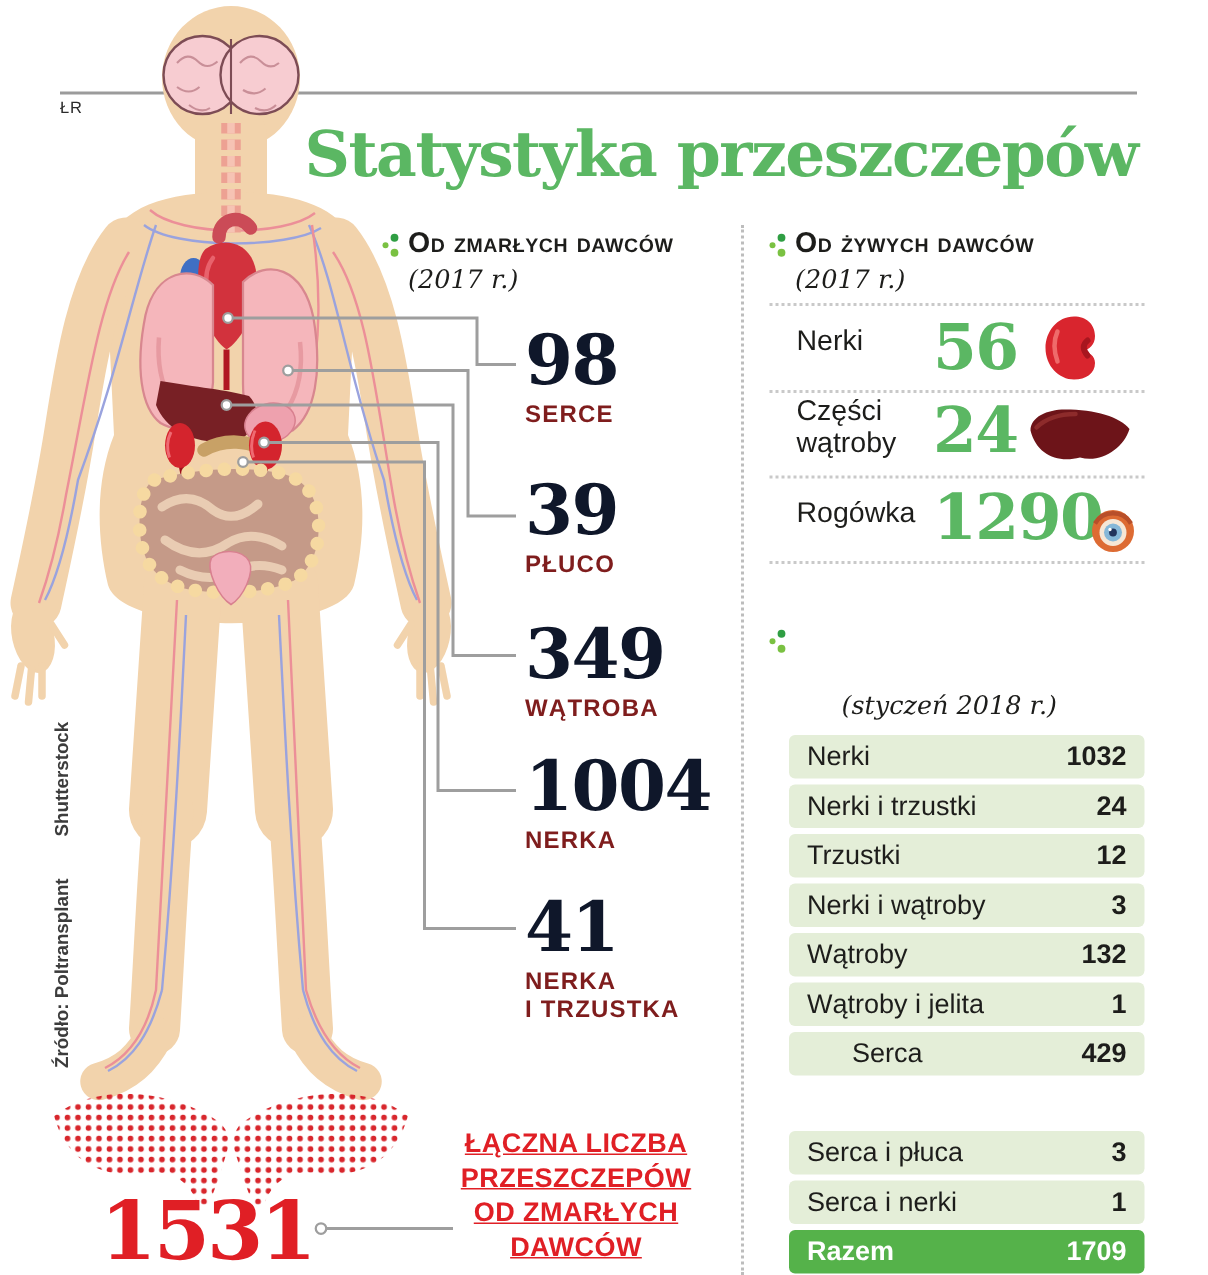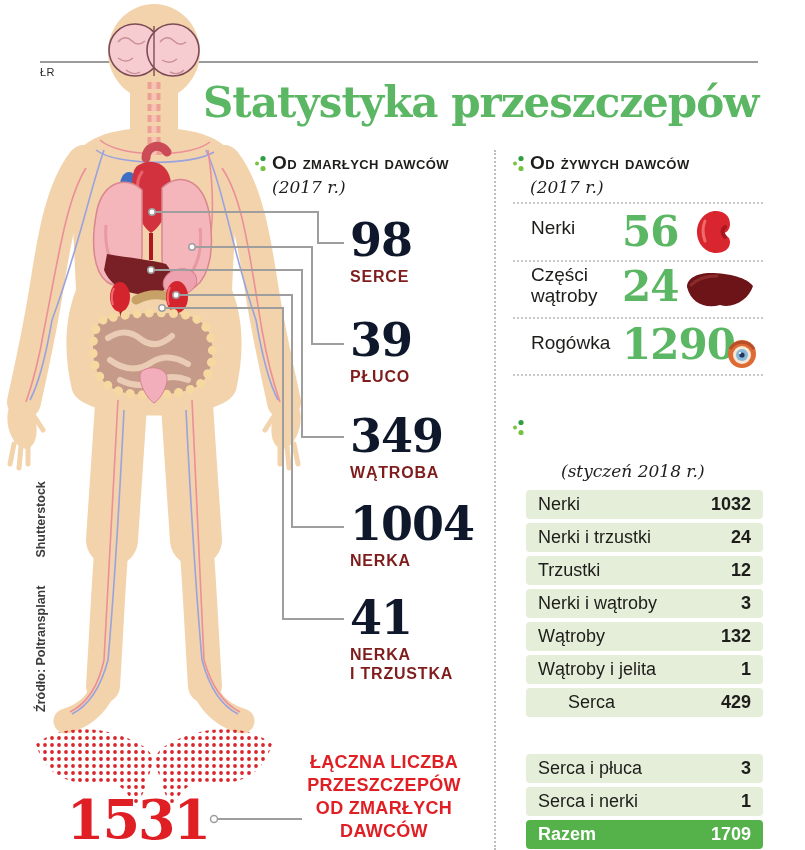--- a/index.html
+++ b/index.html
@@ -37,21 +37,21 @@
         display:flex;justify-content:space-between;align-items:center;
         padding:0 12px;box-sizing:border-box;font-size:18px;}
   .wrow .val{font-weight:bold;}
   .wrow.total{background:#55b24a;color:#fff;font-weight:bold;}
   
   .big-total{left:58px;top:792px;width:160px;text-align:center;
              font-family:"DejaVu Serif",serif;font-weight:bold;font-size:54px;line-height:56px;
              letter-spacing:-2px;color:#e01f25;}
   .big-total-label{left:303px;top:751px;width:162px;text-align:center;font-size:18px;
                    font-weight:bold;color:#e01f25;line-height:23px;letter-spacing:.3px;
-                   white-space:pre-line;}
+                   white-space:pre-line;text-decoration:underline;}
   
   .col-sep{left:494px;top:150px;height:700px;width:0;border-left:2px dotted #bdbdbd;z-index:1;}
   
   .source{left:34px;top:712px;transform:rotate(-90deg);transform-origin:0 0;width:300px;
           font-size:12.5px;font-weight:bold;color:#3c3c3c;white-space:nowrap;z-index:3;}
   .source span{margin-right:28px;}
 </style>
 </head>
 <body>
 

